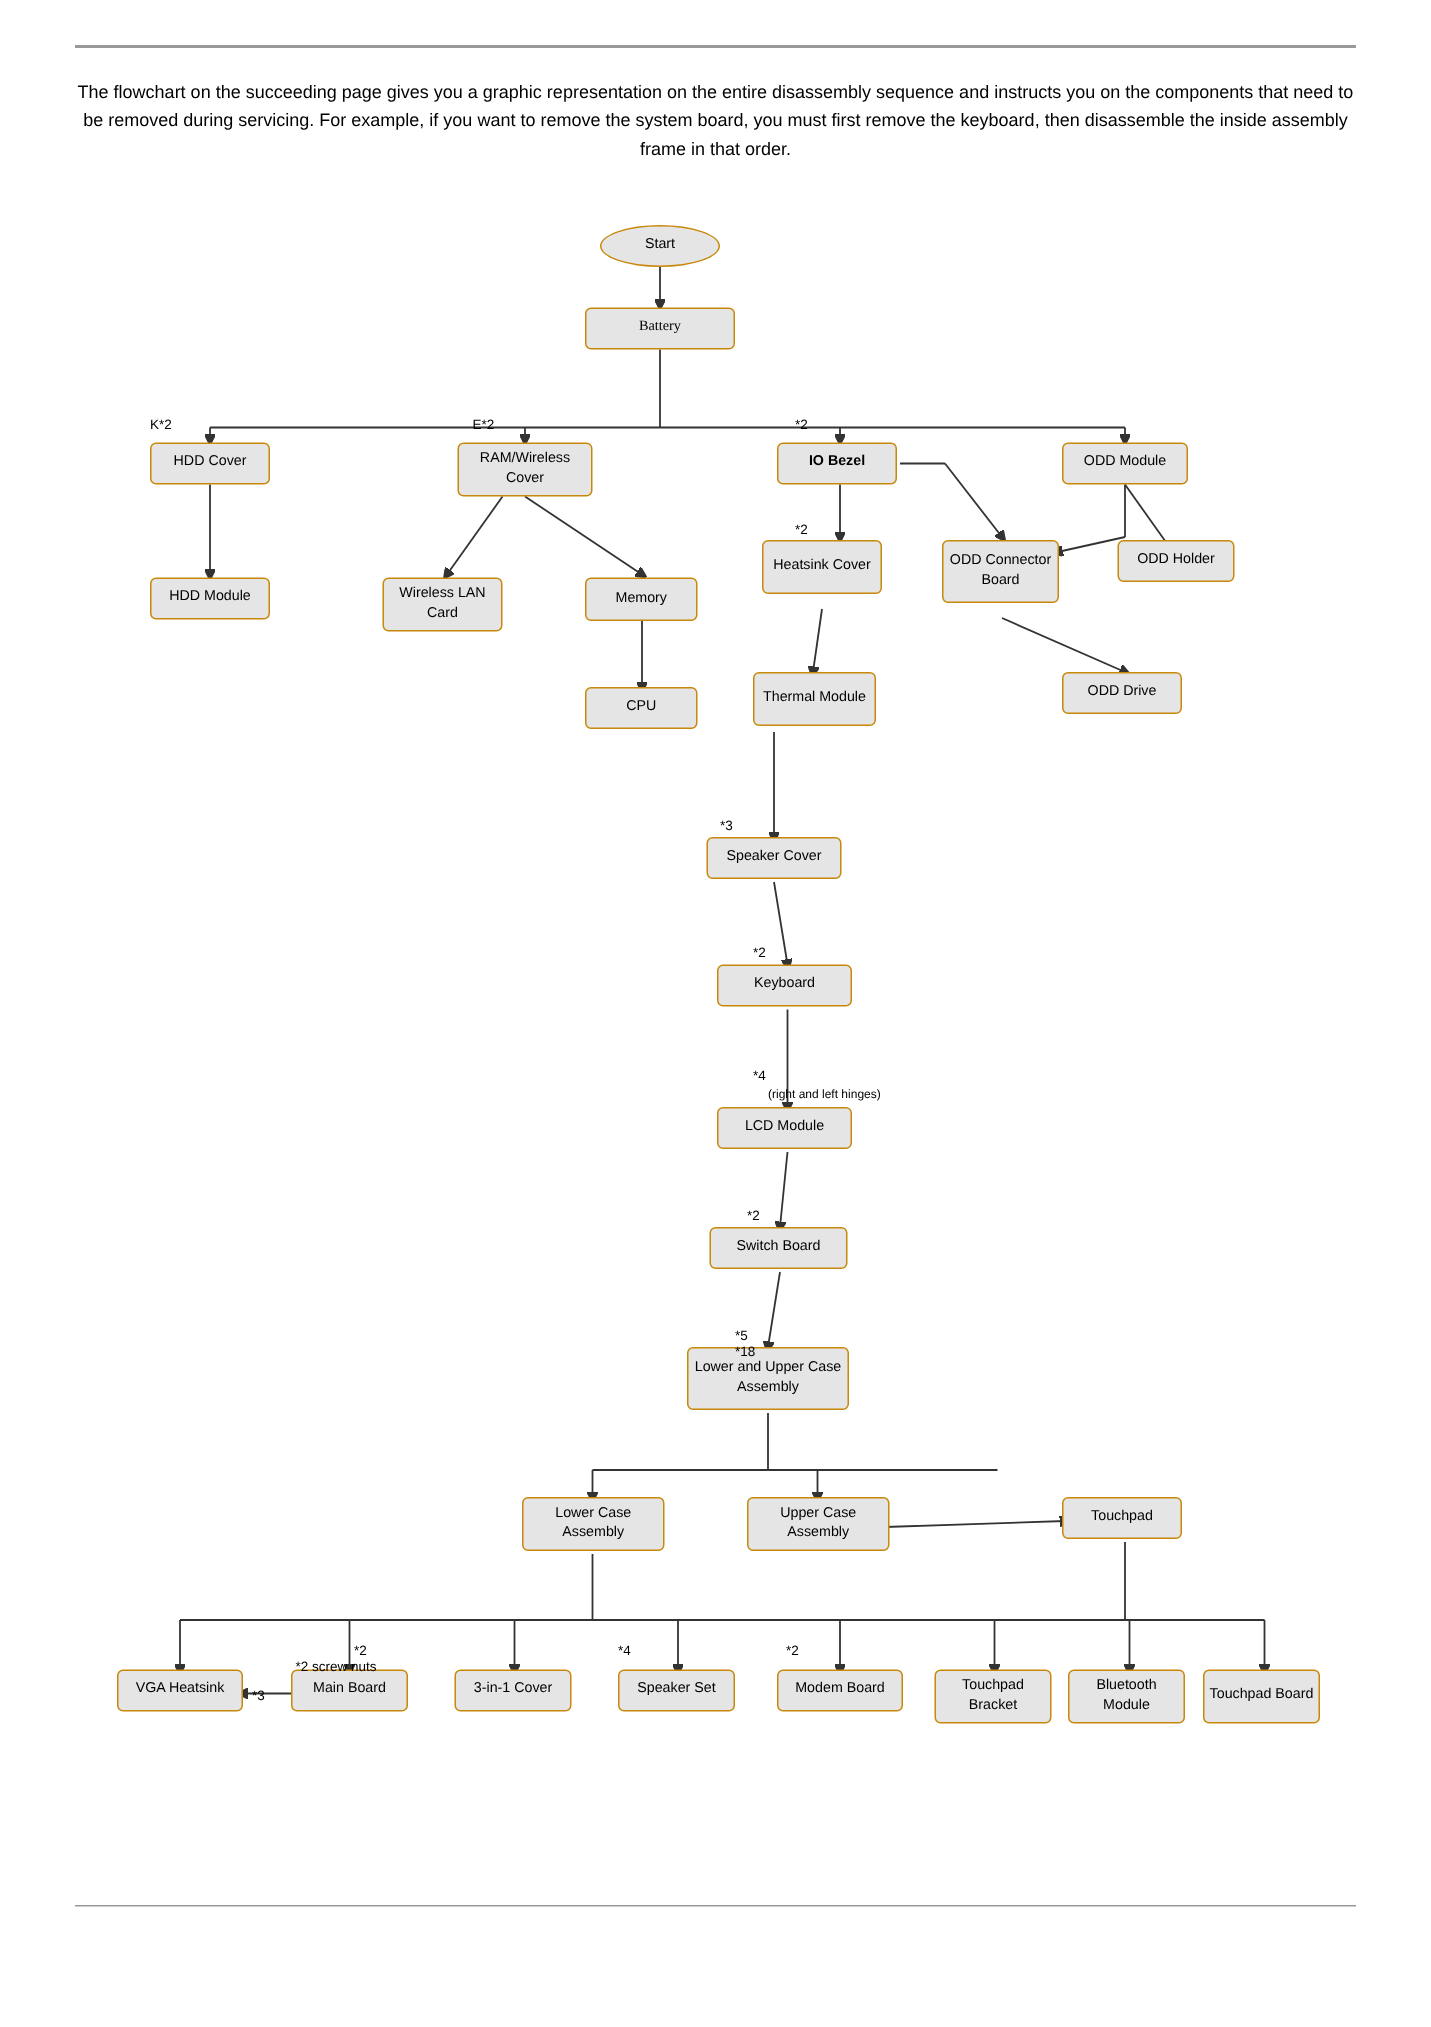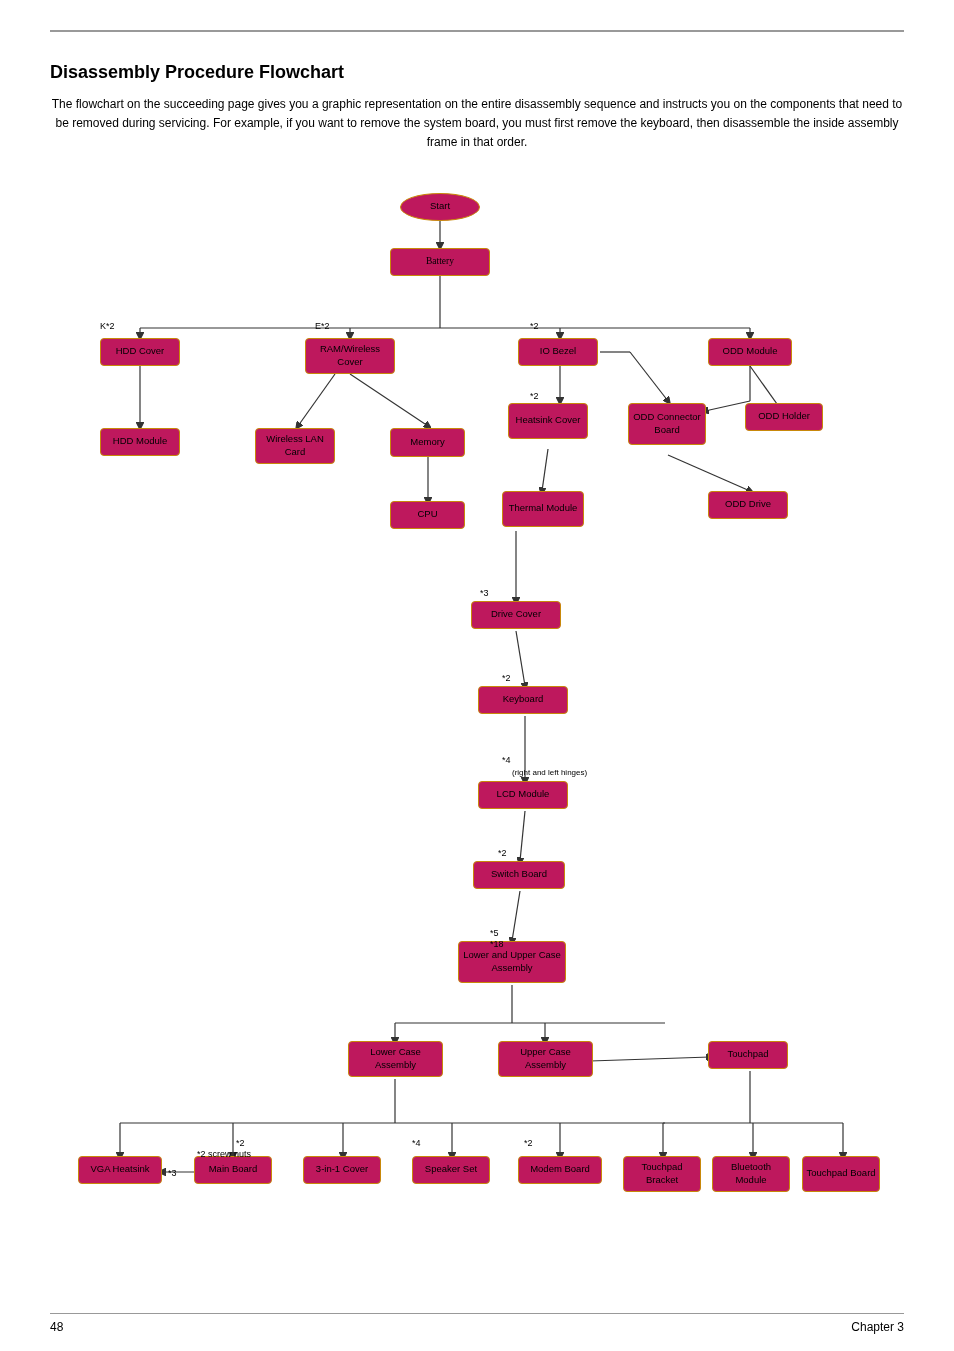--- a/index.html
+++ b/index.html
@@ -40,21 +40,21 @@
     .flowchart {
       position: relative;
       width: 860px;
       height: 1060px;
       margin: 0 auto;
     }
 
     .fc-box {
       position: absolute;
       border: 1px solid #c8880a;
-      background: #be185d;
+      background: #e5e5e5;
       font-size: 9.5px;
       text-align: center;
       display: flex;
       align-items: center;
       justify-content: center;
       line-height: 1.3;
       padding: 2px;
     }
     .fc-box.oval {
       border-radius: 50%;
@@ -97,21 +97,20 @@
       padding: 6px 50px 0 50px;
       font-size: 12px;
     }
   </style>
 </head>
 <body>
 
 <div class="page">
   <div class="top-rule"></div>
   <div class="content">
-    <h1>Disassembly Procedure Flowchart</h1>
     <p class="intro-text">The flowchart on the succeeding page gives you a graphic representation on the entire disassembly sequence and instructs you on the components that need to be removed during servicing. For example, if you want to remove the system board, you must first remove the keyboard, then disassemble the inside assembly frame in that order.</p>
 
     <div class="flowchart">
 
       <svg class="fc-svg" viewBox="0 0 860 1060" xmlns="http://www.w3.org/2000/svg">
         <defs>
           <marker id="arrow" markerWidth="6" markerHeight="6" refX="3" refY="3" orient="auto">
             <polygon points="0 0, 6 3, 0 6" fill="#333"></polygon>
           </marker>
         </defs>
@@ -195,21 +194,21 @@
       </div>
 
       <div class="fc-box rounded" style="left:50px;top:155px;width:80px;height:28px;">
         <span>HDD Cover</span>
       </div>
 
       <div class="fc-box rounded" style="left:255px;top:155px;width:90px;height:36px;">
         <span>RAM/Wireless Cover</span>
       </div>
 
-      <div class="fc-box rounded" style="left:468px;top:155px;width:80px;height:28px;">
+      <div class="fc-box rounded" style="left:468px;top:155px;width:80px;height:28px;font-weight:bold;">
         <span>IO Bezel</span>
       </div>
 
       <div class="fc-box rounded" style="left:658px;top:155px;width:84px;height:28px;">
         <span>ODD Module</span>
       </div>
 
       <div class="fc-box rounded" style="left:50px;top:245px;width:80px;height:28px;">
         <span>HDD Module</span>
       </div>
@@ -240,21 +239,21 @@
 
       <div class="fc-box rounded" style="left:452px;top:308px;width:82px;height:36px;">
         <span>Thermal Module</span>
       </div>
 
       <div class="fc-box rounded" style="left:658px;top:308px;width:80px;height:28px;">
         <span>ODD Drive</span>
       </div>
 
       <div class="fc-box rounded" style="left:421px;top:418px;width:90px;height:28px;">
-        <span>Drive Cover</span>
+        <span>Speaker Cover</span>
       </div>
 
       <div class="fc-box rounded" style="left:428px;top:503px;width:90px;height:28px;">
         <span>Keyboard</span>
       </div>
 
       <div class="fc-box rounded" style="left:428px;top:598px;width:90px;height:28px;">
         <span>LCD Module</span>
       </div>
 
@@ -324,17 +323,13 @@
       <div class="fc-label" style="left:186px;top:955px;">*2</div>
       <div class="fc-label" style="left:147px;top:966px;">*2 screw nuts</div>
       <div class="fc-label" style="left:362px;top:955px;">*4</div>
       <div class="fc-label" style="left:474px;top:955px;">*2</div>
       <div class="fc-label" style="left:118px;top:985px;">*3</div>
     </div>
 
   </div>
 
   <div class="bottom-rule"></div>
-  <div class="footer">
-    <span>48</span>
-    <span>Chapter 3</span>
-  </div>
 </div>
 
 </body></html>

